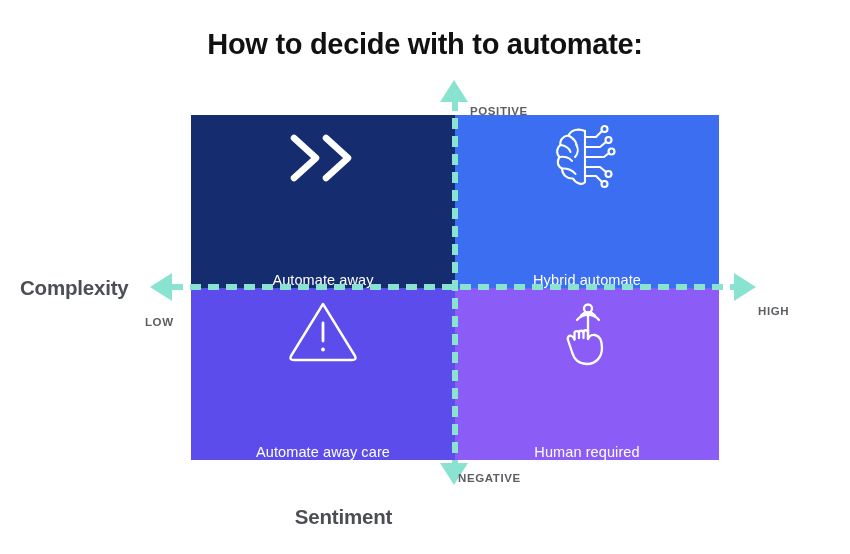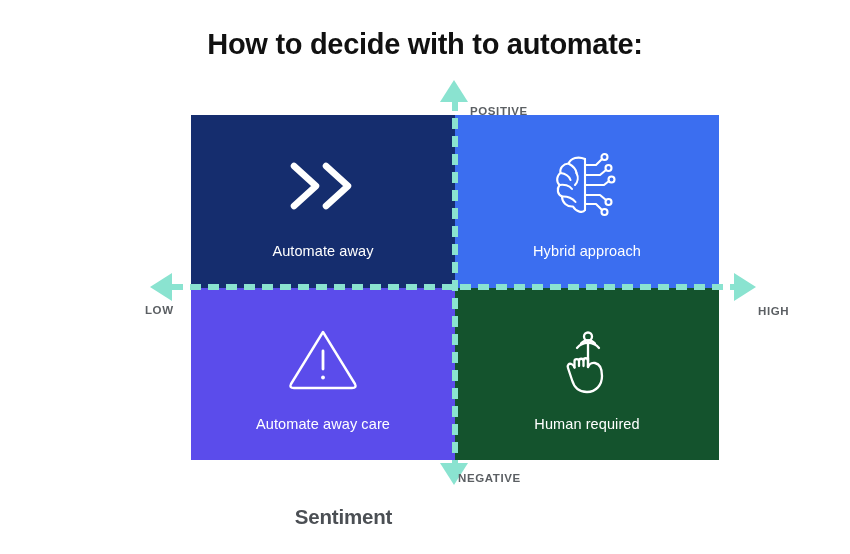--- a/index.html
+++ b/index.html
@@ -41,21 +41,21 @@
     height: 345px;
     display: grid;
     grid-template-columns: 1fr 1fr;
     grid-template-rows: 1fr 1fr;
   }
   .quad {
     position: relative;
     display: flex;
     flex-direction: column;
     align-items: center;
-    justify-content: center;
+    justify-content: space-between;
   }
   .quad .icon-wrap {
     width: 92px;
     height: 86px;
     display: flex;
     align-items: center;
     justify-content: center;
     margin-bottom: 14px;
   }
   .quad .q-label {
@@ -131,21 +131,21 @@
   
   .endcap {
     position: absolute;
     font-size: 11.5px;
     font-weight: bold;
     color: #5b5f63;
     letter-spacing: 0.6px;
   }
   .cap-positive { left: 470px; top: 105px; }
   .cap-negative { left: 458px; top: 472px; }
-  .cap-low      { left: 145px; top: 304px; }
+  .cap-low      { left: 145px; top: 316px; }
   .cap-high     { left: 731px; top: 305px; padding-left: 27px; }
 
   
   .axis-title {
     position: absolute;
     font-size: 20.5px;
     font-weight: bold;
     color: #4b4f54;
     letter-spacing: -0.2px;
   }
@@ -194,35 +194,35 @@
           <path d="M33 33 L52 33 L57 29"></path>
           <path d="M33 43 L48 43 L54 48"></path>
           <path d="M33 52 L44 52 L50 58"></path>
           <circle cx="52.5" cy="5" r="3"></circle>
           <circle cx="56.5" cy="16" r="3"></circle>
           <circle cx="59.5" cy="27.5" r="3"></circle>
           <circle cx="56.5" cy="50" r="3"></circle>
           <circle cx="52.5" cy="60" r="3"></circle>
         </svg>
       </div>
-      <div class="q-label">Hybrid approach</div>
+      <div class="q-label">Hybrid automate</div>
     </div>
 
     <div class="quad" style="background:#5b4ceb;">
       <div class="icon-wrap">
         <svg width="76" height="68" viewBox="0 0 76 68" fill="none">
           <path d="M38 7 L70 59 Q72 63 67 63 L9 63 Q4 63 6 59 Z" stroke="#ffffff" stroke-width="2.4" stroke-linejoin="round"></path>
           <path d="M38 26 L38 44" stroke="#ffffff" stroke-width="2.8" stroke-linecap="round"></path>
           <circle cx="38" cy="52.5" r="1.9" fill="#ffffff"></circle>
         </svg>
       </div>
       <div class="q-label">Automate away care</div>
     </div>
 
-    <div class="quad" style="background:#14532d;">
+    <div class="quad" style="background:#8b5cf6;">
       <div class="icon-wrap">
         <svg width="60" height="74" viewBox="0 0 60 74" fill="none" stroke="#ffffff" stroke-width="2.3" stroke-linecap="round" stroke-linejoin="round">
 
           <circle cx="31" cy="14.5" r="4"></circle>
           <path d="M24 21.5 A9.5 9.5 0 0 1 38 21.5"></path>
           <path d="M20 26 A14.5 14.5 0 0 1 42 26"></path>
 
           <path d="M31 19 L31 45"></path>
 
           <path d="M31 45 L31 36
@@ -249,15 +249,16 @@
   <div class="arrow arrow-up"></div>
   <div class="arrow arrow-down"></div>
   <div class="arrow arrow-left"></div>
   <div class="arrow arrow-right"></div>
 
   <div class="endcap cap-positive">POSITIVE</div>
   <div class="endcap cap-negative">NEGATIVE</div>
   <div class="endcap cap-low">LOW</div>
   <div class="endcap cap-high">HIGH</div>
 
+  <div class="axis-title title-complexity">Complexity</div>
   <div class="axis-title title-sentiment">Sentiment</div>
 
 </div>
 
 </body></html>

